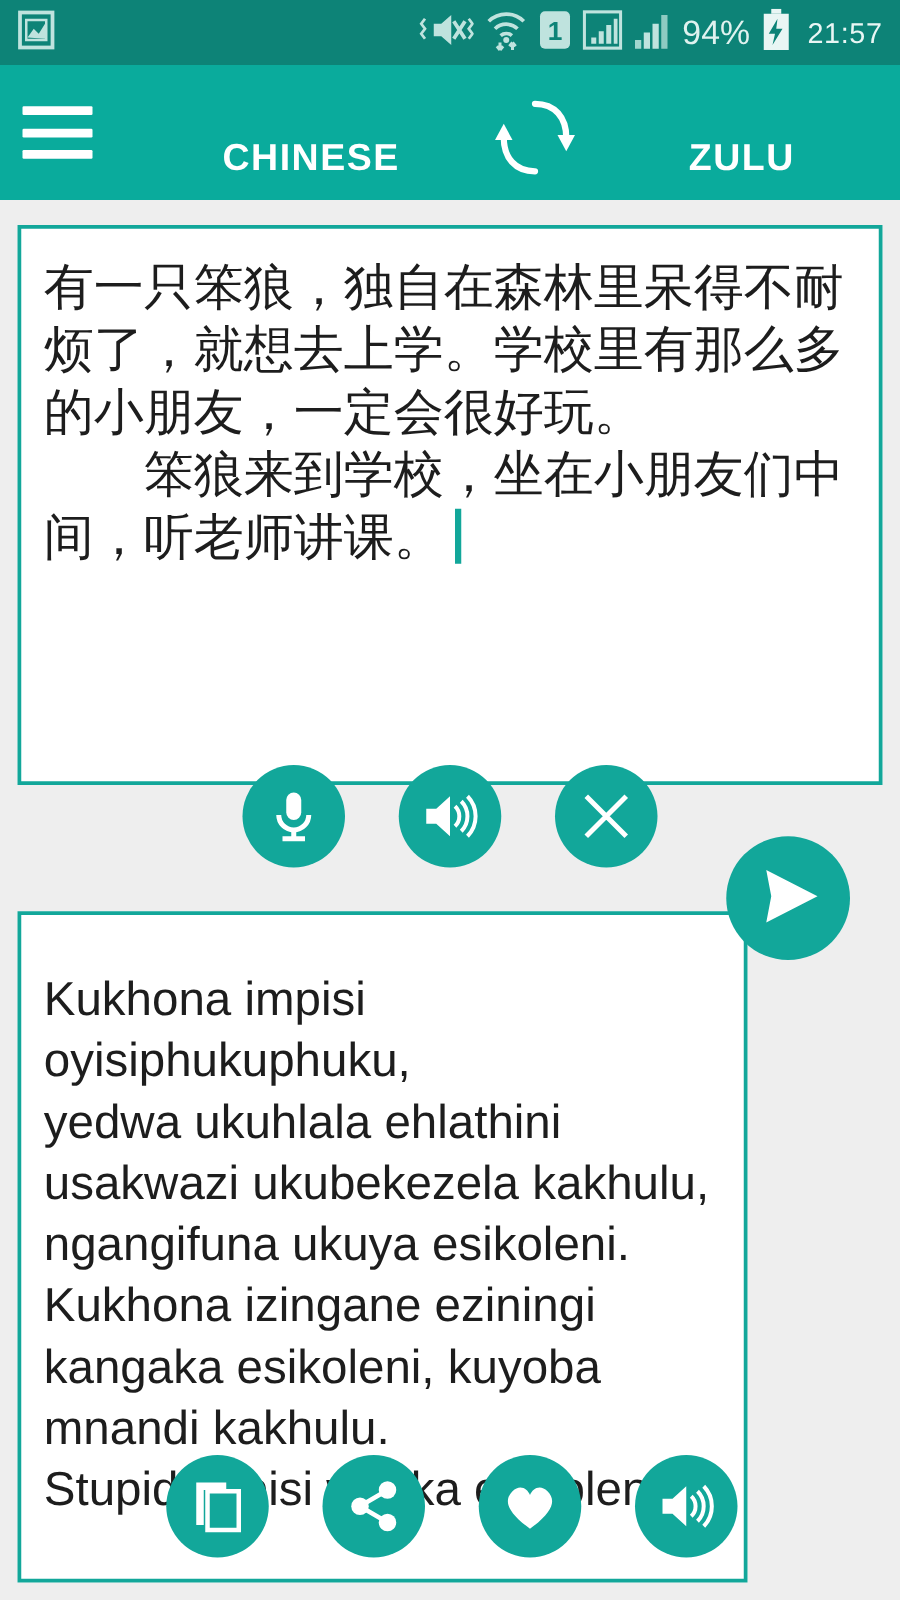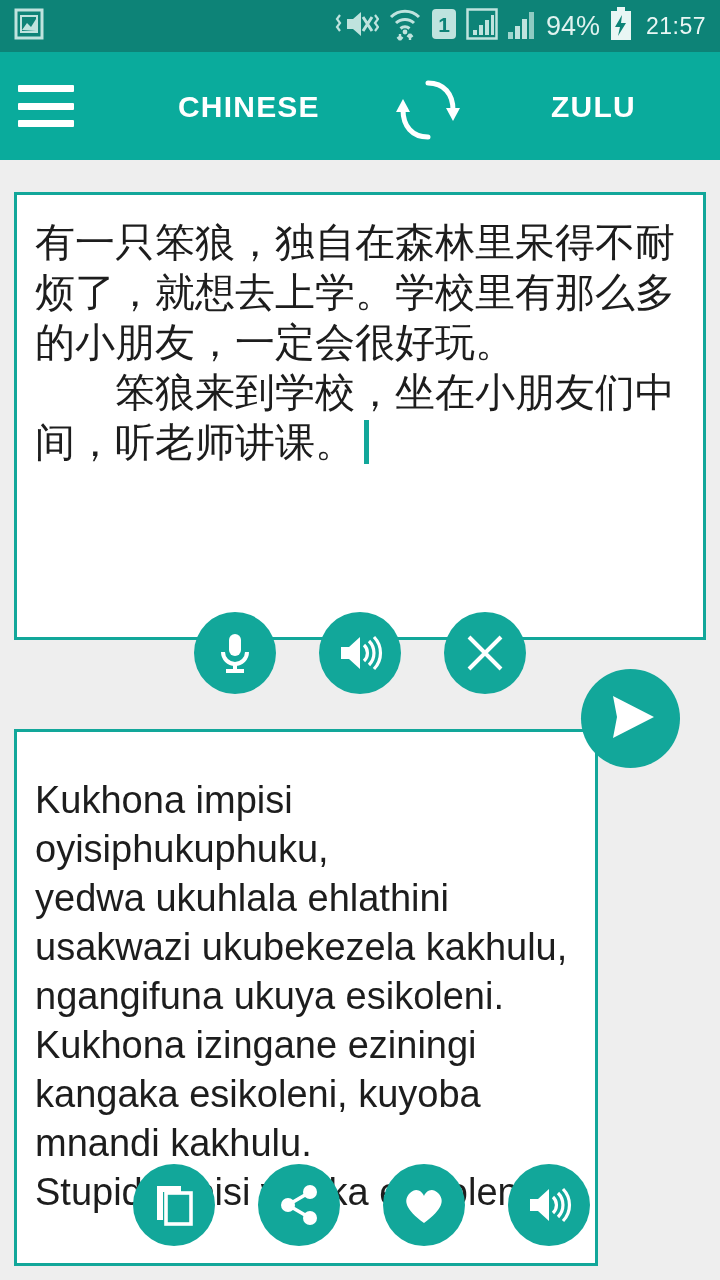--- a/index.html
+++ b/index.html
@@ -38,32 +38,32 @@
   }
   .hamburger{
     width:56px; height:42px; margin-left:18px;
     display:flex; flex-direction:column; justify-content:space-between;
     cursor:pointer;
   }
   .hamburger span{ display:block; height:7px; background:#ffffff; border-radius:1px; width:100%; }
   .lang-btn{
     color:#ffffff; font-size:30px; font-weight:bold; letter-spacing:1.2px;
     font-family:"Liberation Sans", sans-serif; white-space:nowrap;
-    cursor:pointer; background:none; border:none; padding:0;
+    cursor:pointer; background:none; border:none; padding:0;margin-top:20px;
   }
   .lang-src{ position:absolute; left:178px; top:90px; }
   .lang-tgt{ position:absolute; left:551px; top:90px; }
   .swap-btn{ position:absolute; left:392px; top:76px; width:72px; height:68px; cursor:pointer; }
 
   
   .card{
     position:absolute; background:#ffffff;
     border:3px solid #12a79a;
   }
-  #source-card{ left:14px; top:192px; width:692px; height:448px; }
+  #source-card{ left:14px; top:180px; width:692px; height:448px; }
   #target-card{ left:14px; top:729px; width:584px; height:537px; }
 
   .text-area{
     position:absolute; left:0; top:0; width:100%;
     padding:22px 18px 0 18px;
     overflow:hidden;
   }
   .cn-text{
     font-family:"DejaVu Sans", sans-serif;
     font-size:40px; line-height:50px; color:#1d1d1d;

